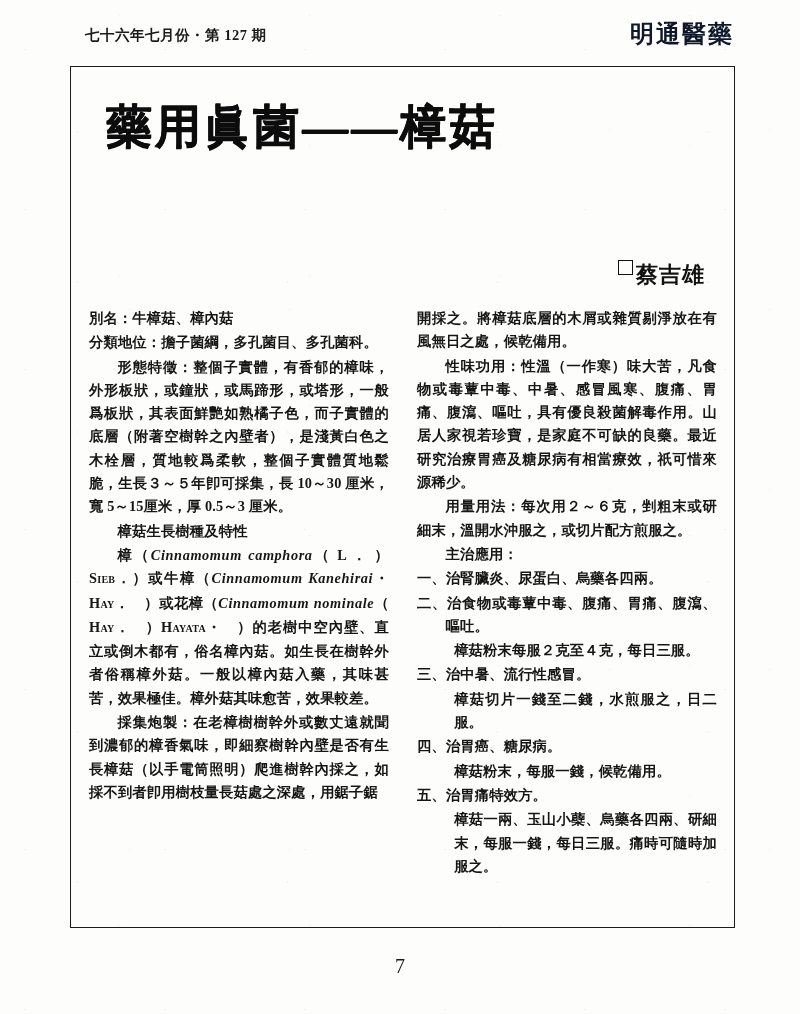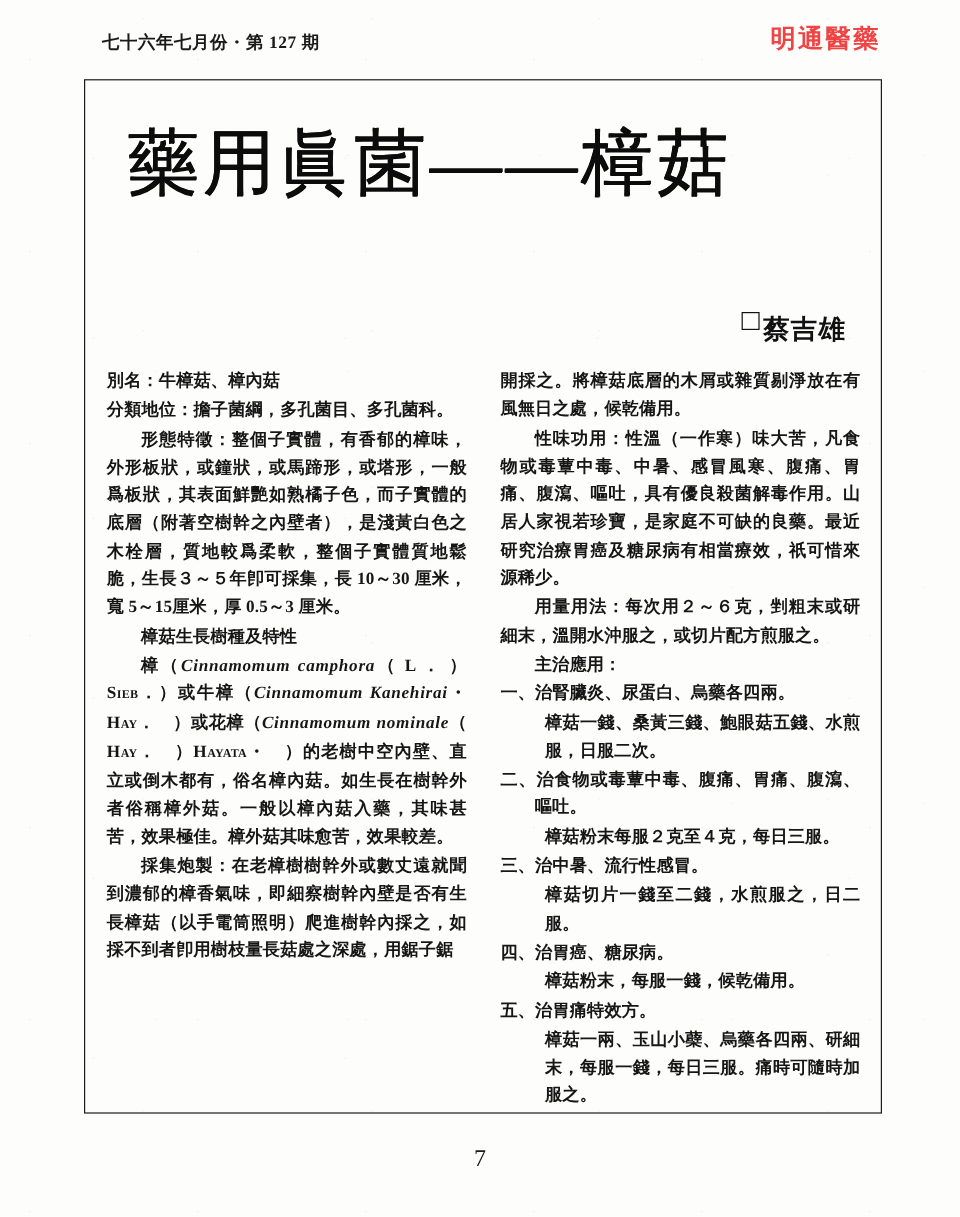--- a/index.html
+++ b/index.html
@@ -38,45 +38,45 @@
     font-size: 14.5px;
     font-weight: bold;
     letter-spacing: 0.5px;
     white-space: nowrap;
     color: #1a1a1a;
   }
   .runhead-right {
     position: absolute;
     right: 66px;
     top: -4px;
-    font-size: 21px;
+    font-size: 24px;
     font-weight: bold;
     letter-spacing: 2px;
     white-space: nowrap;
-    color: #ef4444;
+    color: #0f172a;
   }
 
   
   .frame {
     position: absolute;
     left: 70px;
     top: 66px;
     width: 665px;
     height: 862px;
     border: 1.6px solid #1b1b1b;
     box-sizing: border-box;
   }
 
   
   .title {
     position: absolute;
     left: 106px;
     top: 96px;
-    font-size: 60px;
-    font-weight: normal;
+    font-size: 46px;
+    font-weight: bold;
     letter-spacing: 3px;
     color: #0c0c0c;
     white-space: nowrap;
     text-shadow: 0.5px 0 0 #0c0c0c, 0 0.5px 0 #0c0c0c;
   }
 
   
   .byline {
     position: absolute;
     right: 95px;
@@ -206,21 +206,20 @@
 
     <div class="col">
       <p class="para">開採之。將樟菇底層的木屑或雜質剔淨放在有風無日之處，候乾備用。</p>
       <p class="para indent">性味功用：性溫（一作寒）味大苦，凡食物或毒蕈中毒、中暑、感冒風寒、腹痛、胃痛、腹瀉、嘔吐，具有優良殺菌解毒作用。山居人家視若珍寶，是家庭不可缺的良藥。最近研究治療胃癌及糖尿病有相當療效，祇可惜來源稀少。</p>
       <p class="para indent">用量用法：每次用２～６克，剉粗末或研細末，溫開水沖服之，或切片配方煎服之。</p>
       <p class="para indent">主治應用：</p>
 
       <p class="para hang">
         <span>一、</span><span>治腎臟炎、尿蛋白、烏藥各四兩。</span>
       </p>
-      <p class="para hang2">樟菇一錢、桑黃三錢、鮑眼菇五錢、水煎服，日服二次。</p>
 
       <p class="para hang">
         <span>二、</span><span>治食物或毒蕈中毒、腹痛、胃痛、腹瀉、嘔吐。</span>
       </p>
       <p class="para hang2">樟菇粉末每服２克至４克，每日三服。</p>
 
       <p class="para hang">
         <span>三、</span><span>治中暑、流行性感冒。</span>
       </p>
       <p class="para hang2">樟菇切片一錢至二錢，水煎服之，日二服。</p>

